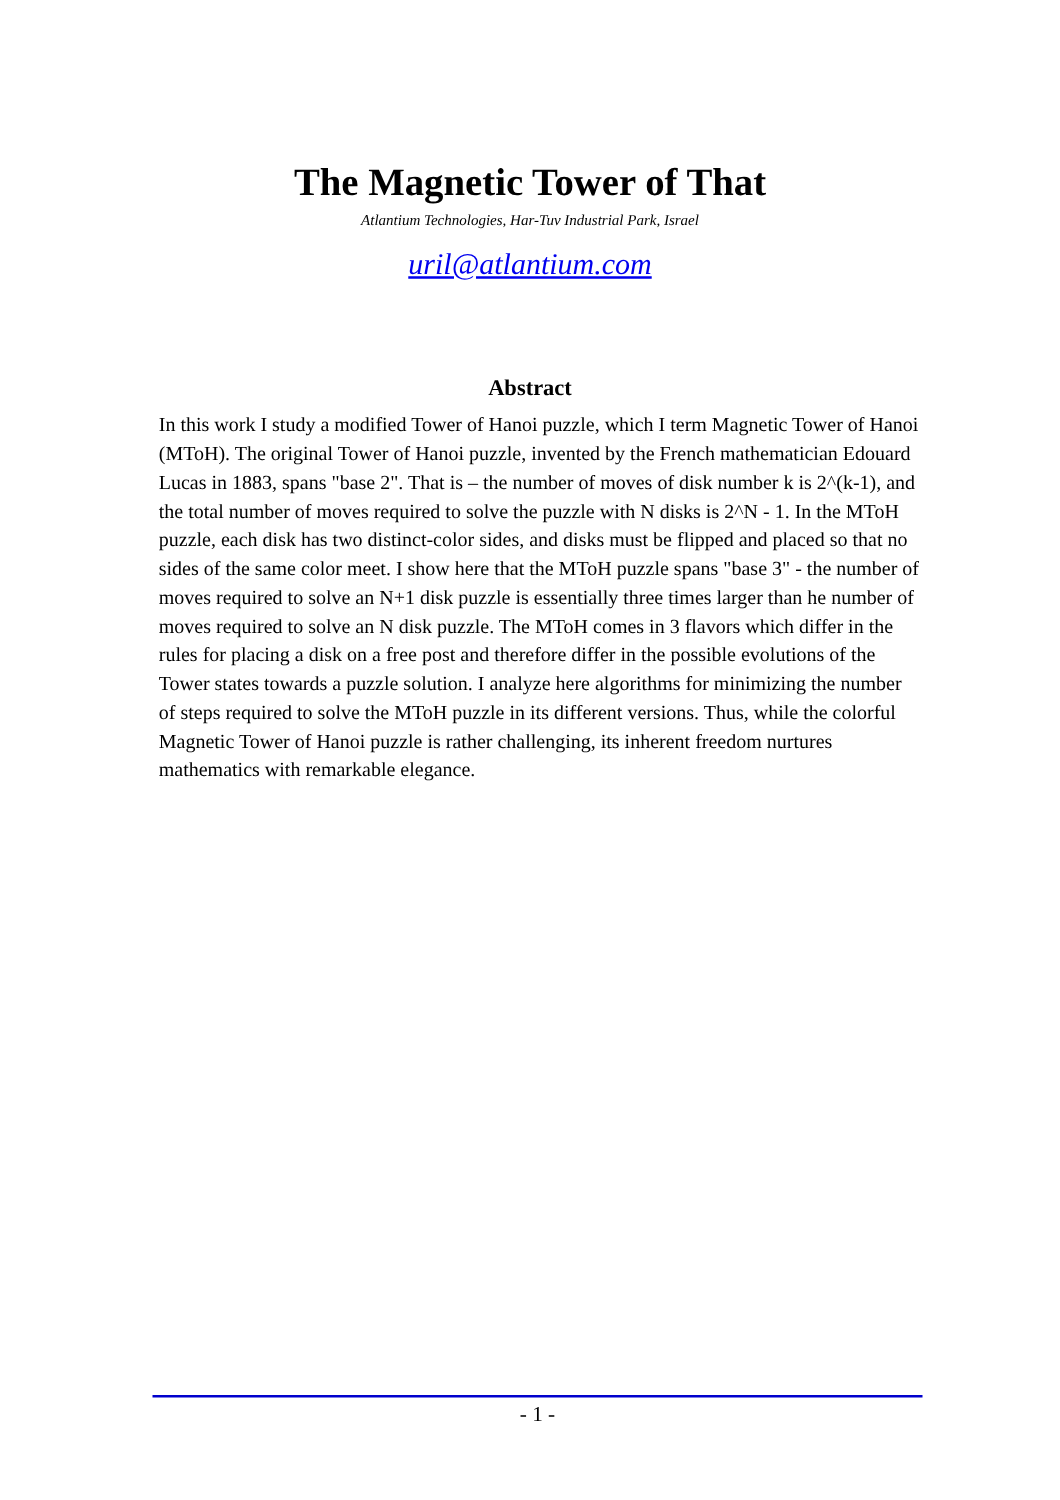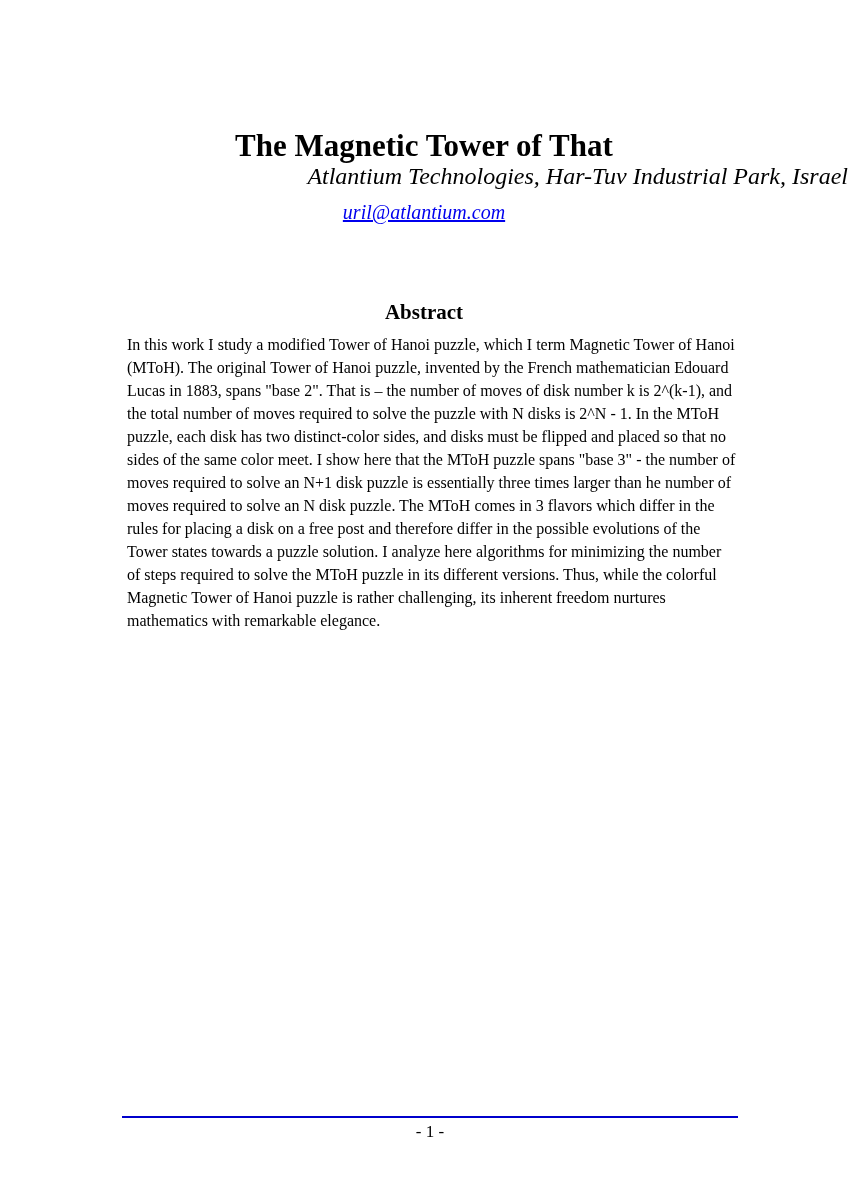--- a/index.html
+++ b/index.html
@@ -26,41 +26,41 @@
   }
   .author-line {
     margin-top: 5px;
     text-align: center;
     font-style: italic;
     font-size: 18px;
     line-height: 23px;
   }
   .affiliation-line {
     margin-top: 1px;
-    text-align: right;
+    text-align: center;
     font-style: italic;
-    font-size: 24px;
+    font-size: 12px;
     line-height: 23px;
   }
   .email-line {
     margin-top: 13px;
     text-align: center;
     font-style: italic;
-    font-size: 20px;
+    font-size: 24px;
     line-height: 23px;
   }
   .email-line a {
     color: #0000EE;
     text-decoration: underline;
     cursor: pointer;
   }
   .abstract-heading {
     margin: 76px 0 0 0;
     text-align: center;
-    font-size: 21px;
+    font-size: 18px;
     font-weight: bold;
   }
   .abstract-body {
     margin: 8px 0 0 127px;
     width: 610px;
     font-size: 16px;
     line-height: 23px;
     text-align: left;
   }
   .footer {

